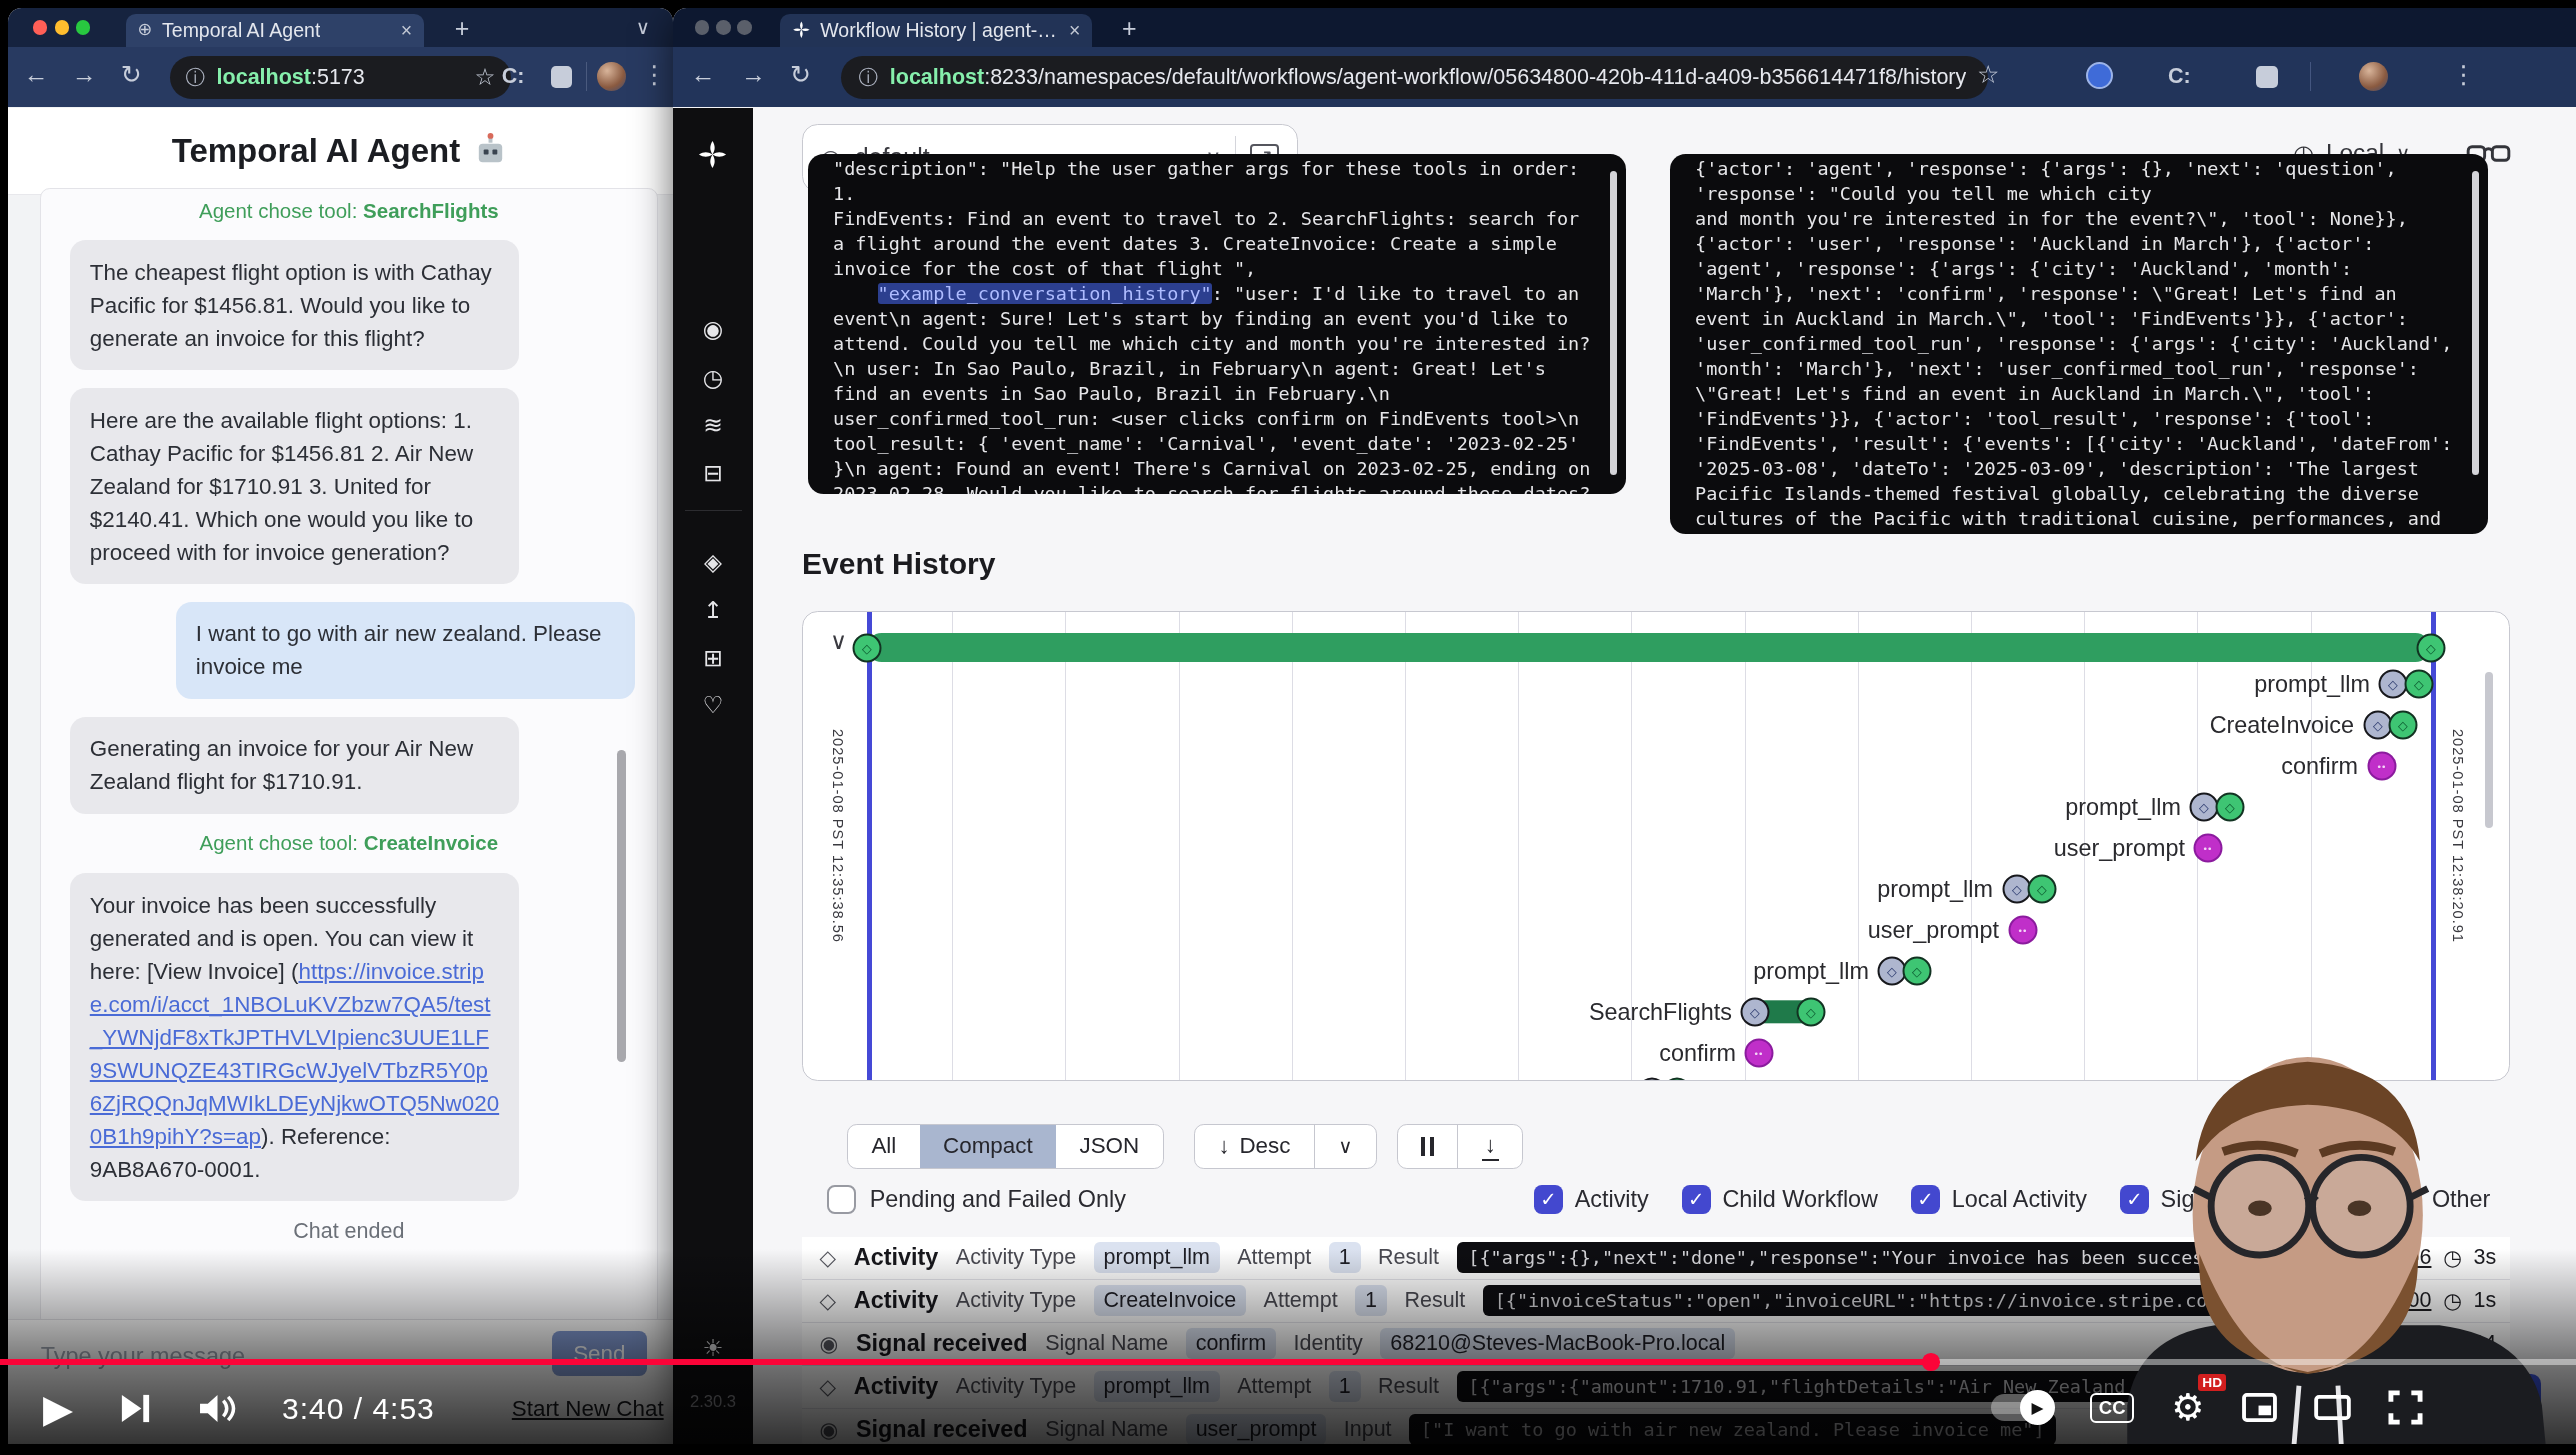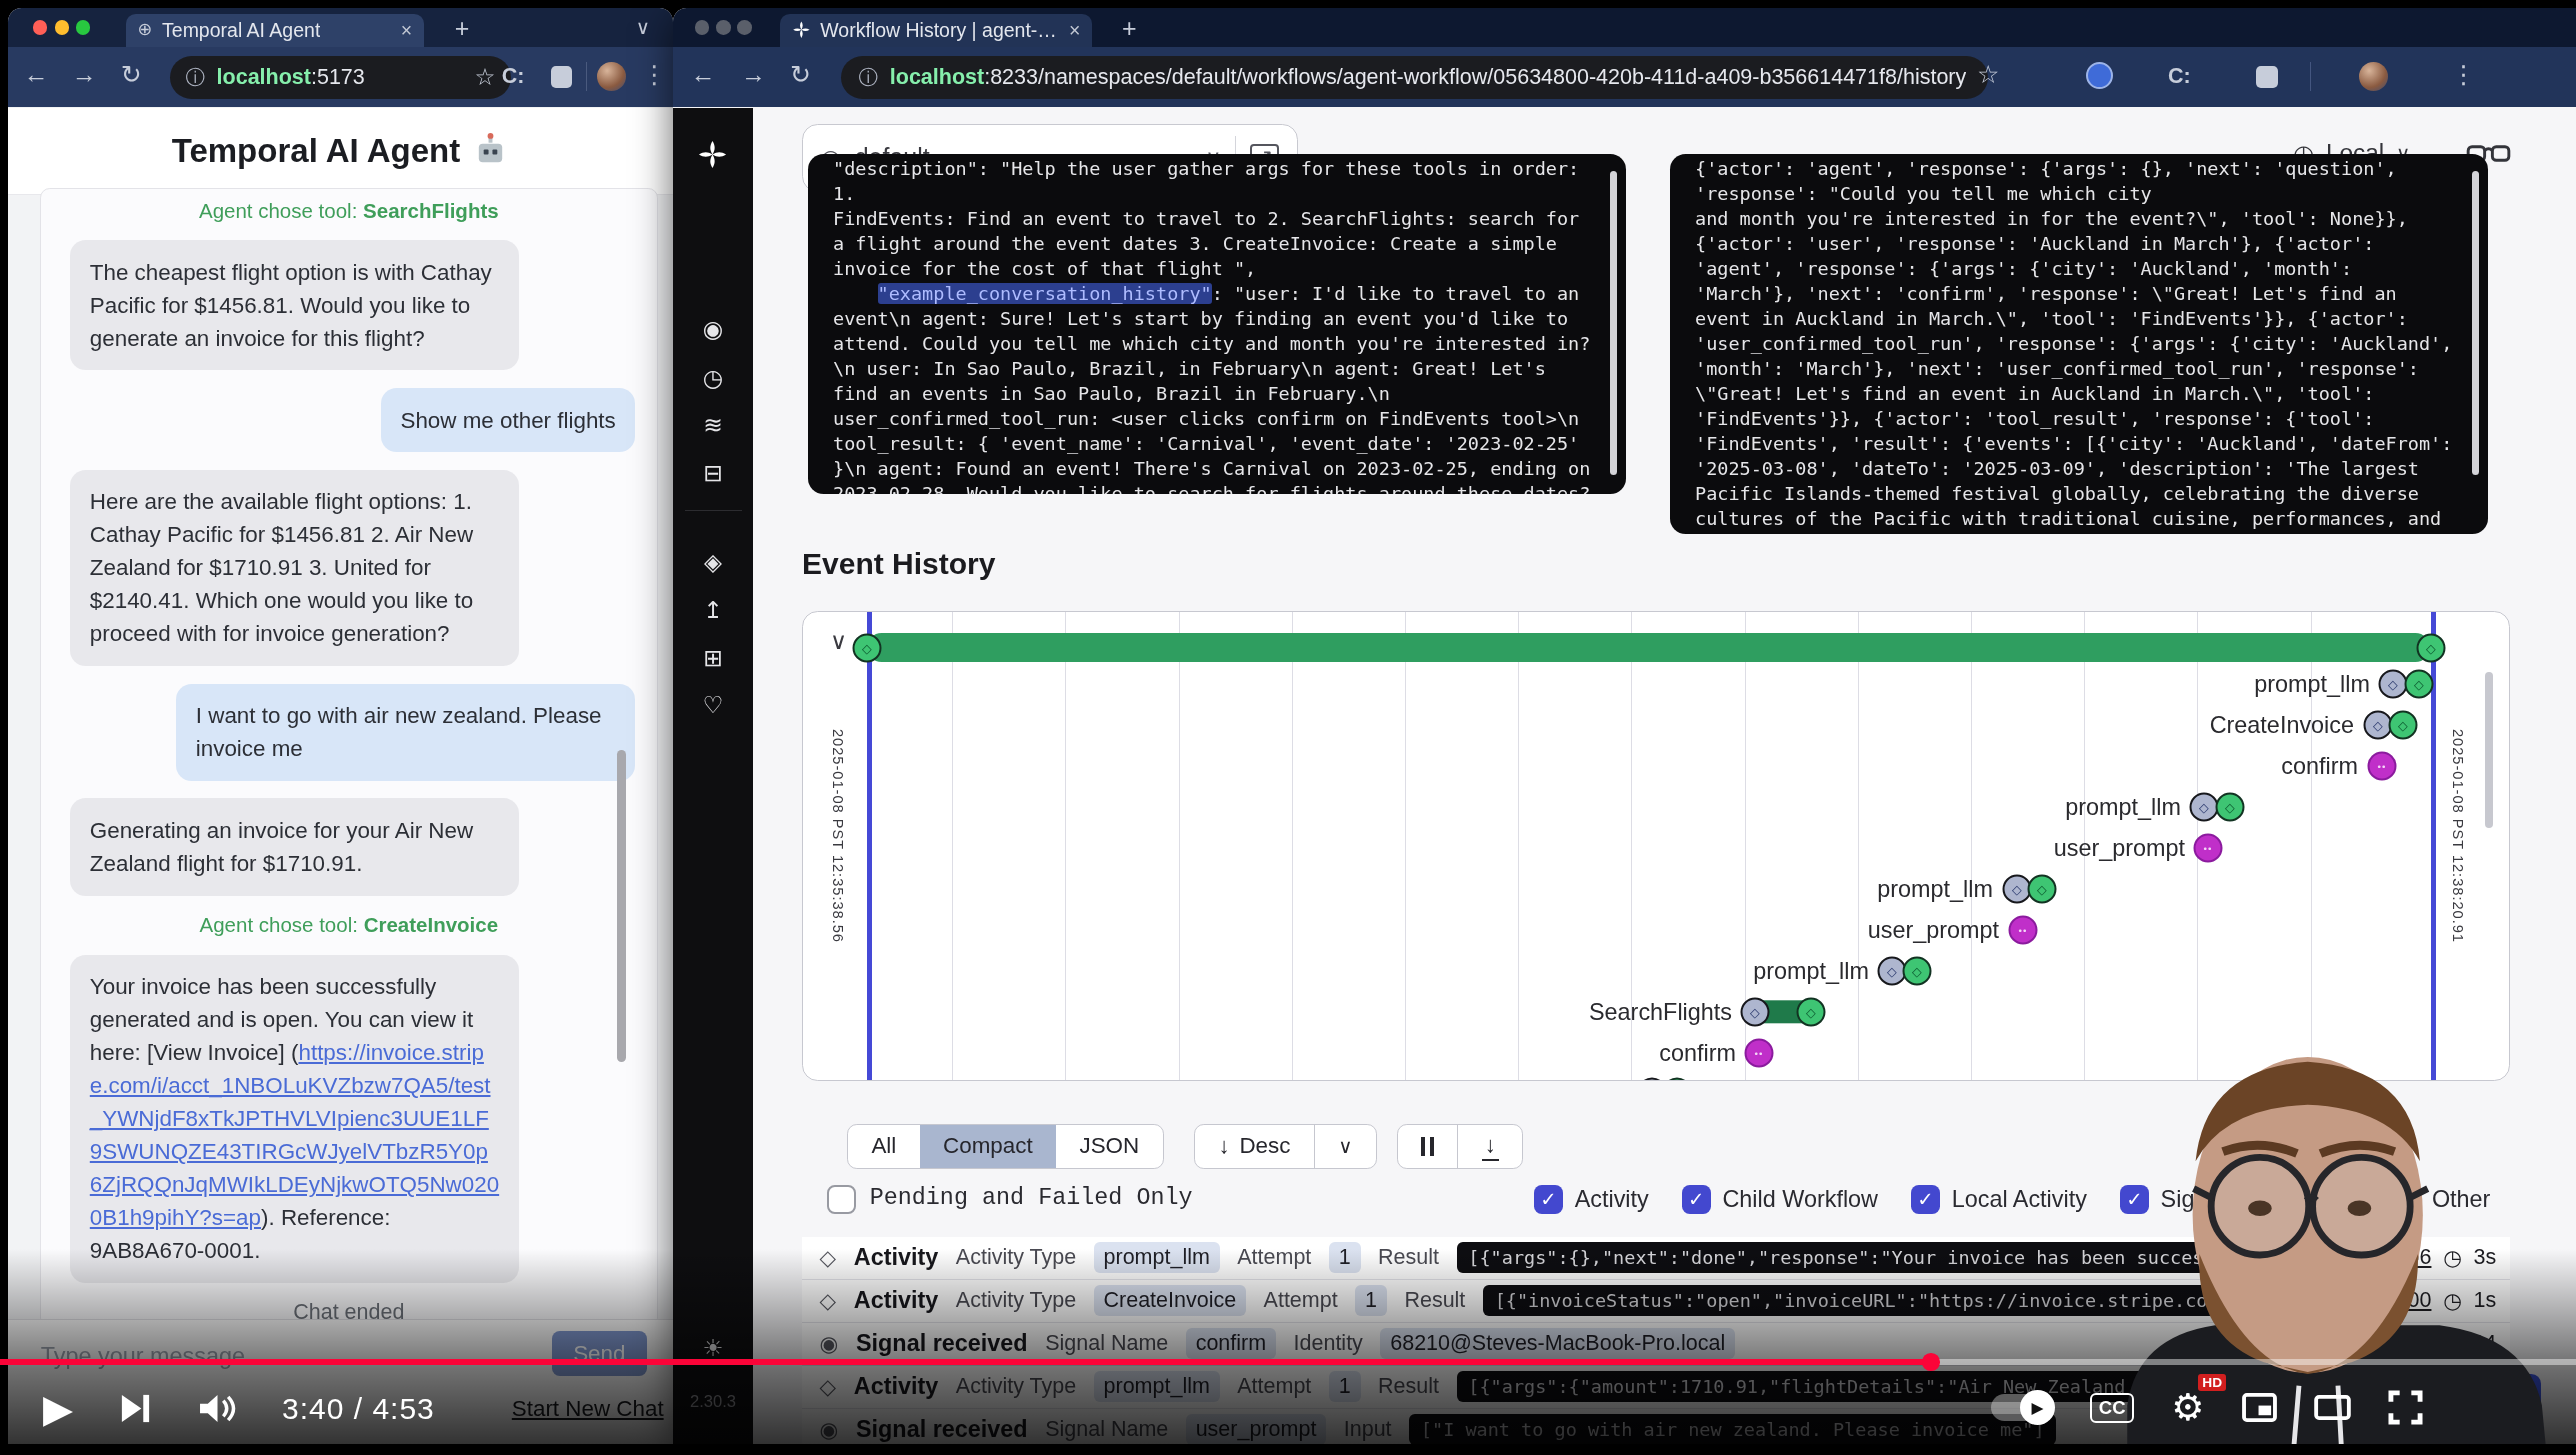--- a/index.html
+++ b/index.html
@@ -110,21 +110,20 @@
         <rect x="21" y="18" width="5" height="5" rx="1" fill="#3a4450"></rect>
         <rect x="17" y="5" width="4" height="6" fill="#b9c3c9"></rect>
         <circle cx="19" cy="4" r="3" fill="#d86a5a"></circle>
       </svg>
     </div>
 
     <div class="chat-card" style="left:32px;top:180px;width:618px;height:1140px;">
       <div id="chat-flow">
           <div class="msg-tool"><span>Agent chose tool: </span><b>SearchFlights</b></div>
           <div class="bubble agent">The cheapest flight option is with Cathay Pacific for $1456.81. Would you like to generate an invoice for this flight?</div>
-          <div class="bubble user">Show me other flights</div>
           <div class="bubble agent">Here are the available flight options: 1. Cathay Pacific for $1456.81 2. Air New Zealand for $1710.91 3. United for $2140.41. Which one would you like to proceed with for invoice generation?</div>
           <div class="bubble user">I want to go with air new zealand. Please invoice me</div>
           <div class="bubble agent">Generating an invoice for your Air New Zealand flight for $1710.91.</div>
           <div class="msg-tool"><span>Agent chose tool: </span><b>CreateInvoice</b></div>
           <div class="bubble agent"><span>Your invoice has been successfully generated and is open. You can view it here: [View Invoice] (</span><a>https://invoice.stripe.com/i/acct_1NBOLuKVZbzw7QA5/test_YWNjdF8xTkJPTHVLVIpienc3UUE1LF9SWUNQZE43TIRGcWJyelVTbzR5Y0p6ZjRQQnJqMWIkLDEyNjkwOTQ5Nw0200B1h9pihY?s=ap</a><span>). Reference: 9AB8A670-0001.</span></div>
           <div class="chat-ended">Chat ended</div>
         </div>
     </div>
     <div class="abs" style="left:609px;top:742px;width:8.8px;height:312px;background:#a8a8ad;border-radius:4.9px;"></div>
 
@@ -288,21 +287,21 @@
     </div>
     <div class="abs seg" style="left:724px;top:1116px;">
       <div style="gap:4.9px;">
         <i style="display:block;width:3.9px;height:19.5px;background:#26262c;"></i>
           <i style="display:block;width:3.9px;height:19.5px;background:#26262c;"></i>
       </div>
       <div style="border-left:1px solid #c6c7cf;">
         <span style="border-bottom:2.9px solid #26262c;padding:0 2.9px 1px;">↓</span>
       </div>
     </div>
-    <div class="abs" style="left:154px;top:1177px;display:flex;align-items:flex-start;gap:13.7px;font-family:Liberation Mono, monospace;">
+    <div class="abs" style="left:154px;top:1177px;display:flex;align-items:center;gap:13.7px;">
       <span class="cbx off"></span>
       <span class="cb-label">Pending and Failed Only</span>
     </div>
     <div class="abs" style="left:861px;top:1177px;display:flex;align-items:center;gap:33px;" id="filter-cbs">
         <div style="display: flex; align-items: center; gap: 11.7px;">
           <span class="cbx on">✓</span>
           <span class="cb-label">Activity</span>
         </div>
         <div style="display: flex; align-items: center; gap: 11.7px;">
           <span class="cbx on">✓</span>

